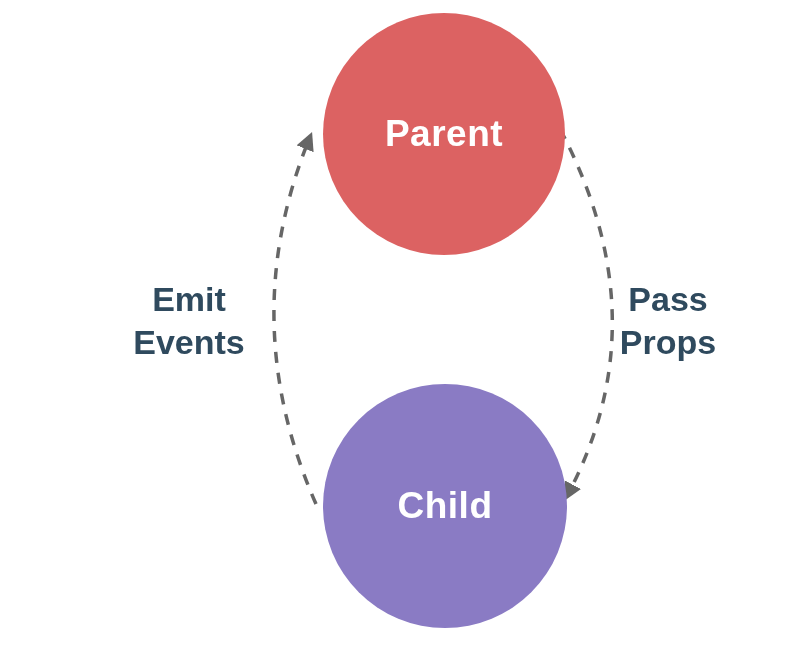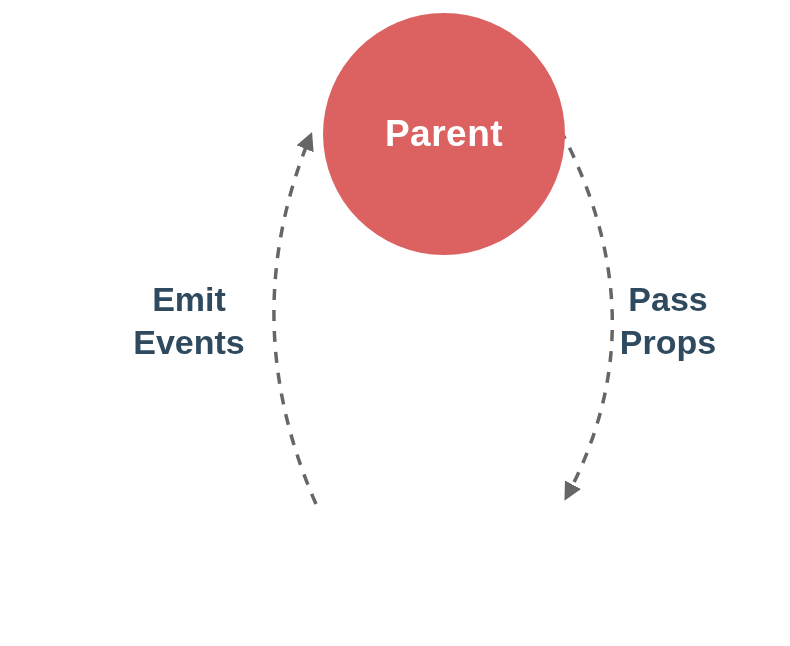--- a/index.html
+++ b/index.html
@@ -87,20 +87,23 @@
       </marker>
     </defs>
     <path class="arrow-path" d="M 277 504 Q 196 320 271 137" marker-end="url(#arrowhead)"></path>
     <path class="arrow-path" d="M 521 129 Q 622 320 528 496" marker-end="url(#arrowhead)"></path>
   </svg>
 
   <div class="node node-parent">
     <span class="node-label">Parent</span>
   </div>
 
+  <div class="node node-child">
+    <span class="node-label">Child</span>
+  </div>
 
   <div class="edge-label edge-label-left">Emit
 Events</div>
 
   <div class="edge-label edge-label-right">Pass
 Props</div>
 
 </div>
 
 </body></html>

